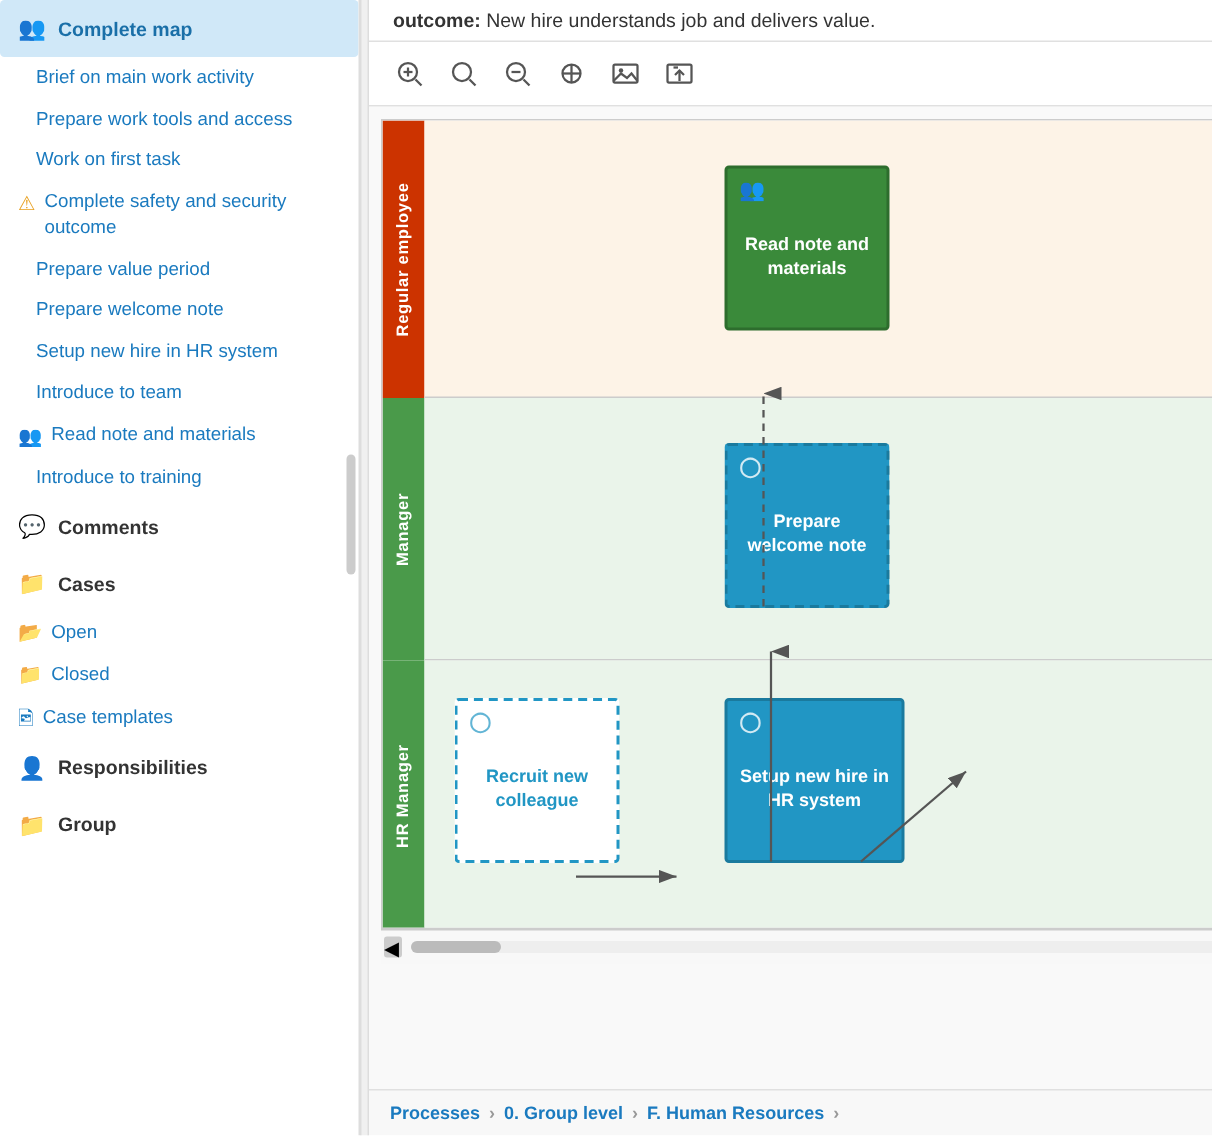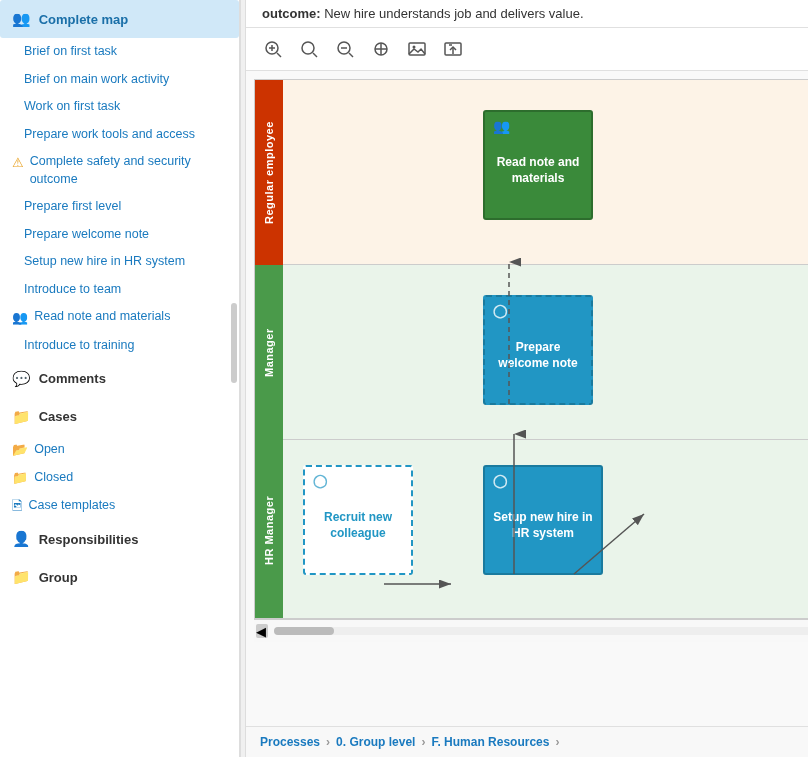--- a/index.html
+++ b/index.html
@@ -275,29 +275,28 @@
 <body>
 
 <div id="sidebar" style="position:relative;">
 
   <div class="sidebar-section-header sidebar-item-active">
     <span style="font-size:15px;">👥</span>
     <span>Complete map</span>
   </div>
 
   <div class="sidebar-subnav">
-    <a class="sidebar-link">Brief on first task</a>
     <a class="sidebar-link">Brief on main work activity</a>
+    <a class="sidebar-link">Prepare work tools and access</a>
     <a class="sidebar-link">Work on first task</a>
-    <a class="sidebar-link">Prepare work tools and access</a>
     <a class="sidebar-link with-icon">
       <span style="color:#e8a020;font-size:13px;margin-top:1px;">⚠</span>
       <span>Complete safety and security outcome</span>
     </a>
-    <a class="sidebar-link">Prepare first level</a>
+    <a class="sidebar-link">Prepare value period</a>
     <a class="sidebar-link">Prepare welcome note</a>
     <a class="sidebar-link">Setup new hire in HR system</a>
     <a class="sidebar-link">Introduce to team</a>
     <a class="sidebar-link with-icon">
       <span style="font-size:13px;margin-top:1px;">👥</span>
       <span>Read note and materials</span>
     </a>
     <a class="sidebar-link">Introduce to training</a>
   </div>
 

